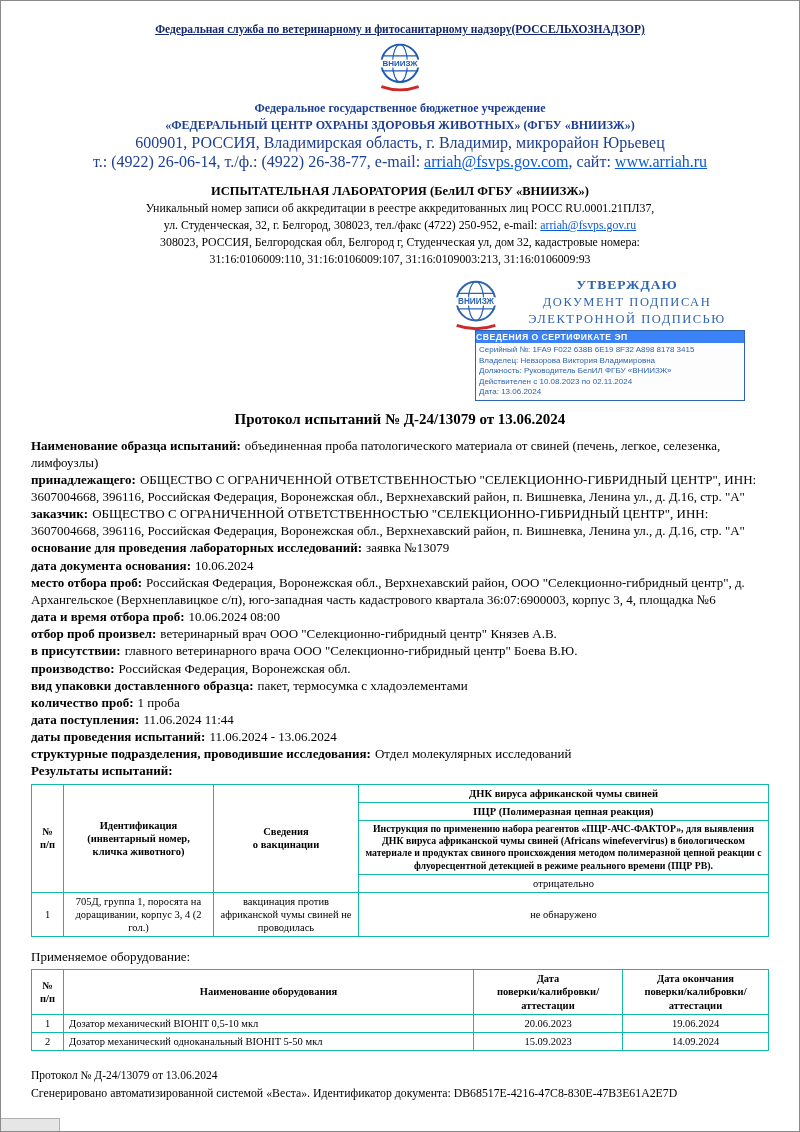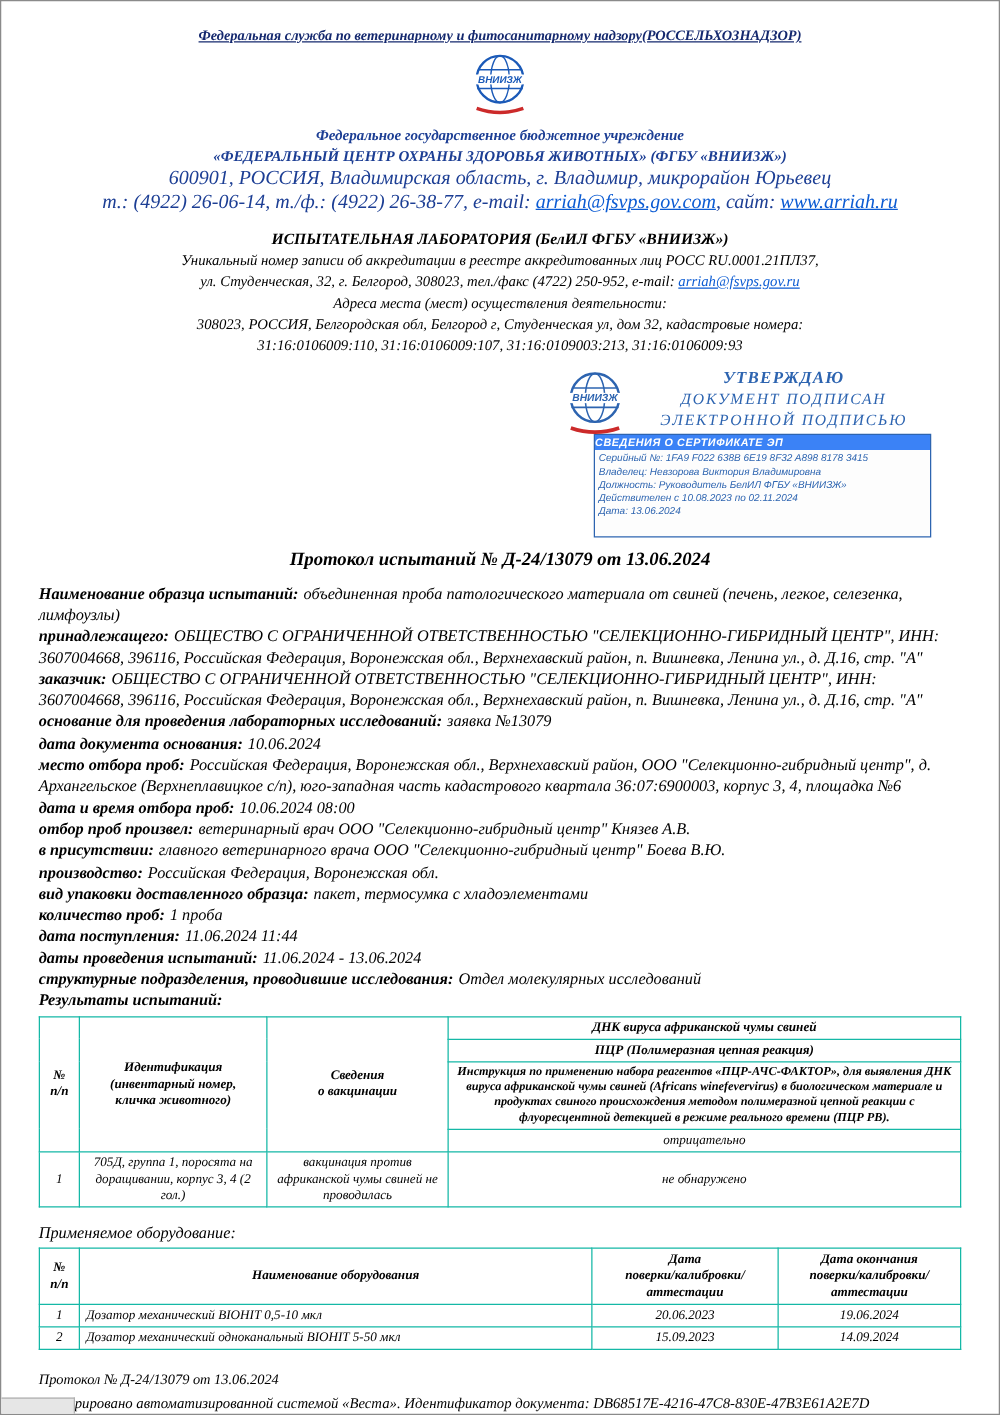--- a/index.html
+++ b/index.html
@@ -1,19 +1,19 @@
 <!DOCTYPE html>
 <html><head>
 <meta charset="utf-8">
 <style>
   html,body{margin:0;padding:0;background:#ededed;}
   .page{position:relative;width:800px;height:1132px;margin:0 auto;background:#fff;
         border:1px solid #8a8a8a;box-sizing:border-box;overflow:hidden;
         font-family:"Liberation Serif","DejaVu Serif",serif;color:#000;
-        padding:22px 30px 0 30px;font-style:italic;}
+        padding:22px 30px 0 30px;}
   
   .hdr{text-align:center;}
   .agency{font-size:11.5px;font-weight:bold;text-decoration:underline;color:#14286e;}
   .logo-wrap{margin:5px auto 3px auto;width:56px;height:56px;}
   .h-b{font-size:12px;font-weight:bold;color:#1c3e94;margin-top:2px;}
   .h-b.first{margin-top:5px;}
   .h-n{font-size:16px;color:#1c3e94;margin-top:1px;}
   .lnk{color:#0b5bd3;text-decoration:underline;cursor:pointer;}
   .lab-t{font-size:12.5px;font-weight:bold;color:#000;margin-top:13px;text-align:center;}
   .h-k{font-size:11.8px;color:#000;margin-top:2px;}
@@ -23,21 +23,21 @@
   .st-head{margin-left:62px;text-align:center;}
   .st-approve{font-size:13.5px;font-weight:bold;letter-spacing:1px;}
   .st-sign{font-size:12.5px;letter-spacing:1.5px;margin-top:2px;}
   .st-box{margin-left:28px;margin-top:3px;border:1px solid #2d64b0;background:#fdfdfd;}
   .st-bar{background:#3b82f6;color:#fff;font-size:8.6px;font-weight:bold;
           text-align:left;padding:1px 0;letter-spacing:.5px;
           font-family:"Liberation Sans","DejaVu Sans",sans-serif;}
   .st-line{font-size:8px;line-height:10.5px;padding:0 3px;color:#2d64b0;
            font-family:"Liberation Sans","DejaVu Sans",sans-serif;white-space:nowrap;overflow:hidden;}
   .st-line.pad-t{padding-top:2px;}
-  .st-line.pad-b{padding-bottom:14px;}
+  .st-line.pad-b{padding-bottom:2px;}
   
   .title{font-size:15px;font-weight:bold;text-align:center;margin-top:10px;}
   .body{margin-top:9px;}
   .field{margin:0;font-size:13px;line-height:1.32;}
   .fl{font-weight:bold;margin-right:4px;}
   
   table{border-collapse:collapse;width:100%;table-layout:fixed;margin-top:4px;}
   td{border:1px solid #14b8a6;padding:2px 3px;vertical-align:middle;text-align:center;
      font-size:10.5px;line-height:1.25;overflow:hidden;}
   .th{font-weight:bold;}
@@ -73,21 +73,20 @@
     </div>
 
     <div class="h-b first">Федеральное государственное бюджетное учреждение</div>
     <div class="h-b">«ФЕДЕРАЛЬНЫЙ ЦЕНТР ОХРАНЫ ЗДОРОВЬЯ ЖИВОТНЫХ» (ФГБУ «ВНИИЗЖ»)</div>
     <div class="h-n">600901, РОССИЯ, Владимирская область, г. Владимир, микрорайон Юрьевец</div>
     <div class="h-n"><span>т.: (4922) 26-06-14, т./ф.: (4922) 26-38-77, e-mail: </span><a class="lnk">arriah@fsvps.gov.com</a><span>, сайт: </span><a class="lnk">www.arriah.ru</a></div>
 
     <div class="lab-t">ИСПЫТАТЕЛЬНАЯ ЛАБОРАТОРИЯ (БелИЛ ФГБУ «ВНИИЗЖ»)</div>
     <div class="h-k">Уникальный номер записи об аккредитации в реестре аккредитованных лиц РОСС RU.0001.21ПЛ37,</div>
     <div class="h-k"><span>ул. Студенческая, 32, г. Белгород, 308023, тел./факс (4722) 250-952, e-mail: </span><a class="lnk">arriah@fsvps.gov.ru</a></div>
-    <div class="h-k">Адреса места (мест) осуществления деятельности:</div>
     <div class="h-k">308023, РОССИЯ, Белгородская обл, Белгород г, Студенческая ул, дом 32, кадастровые номера:</div>
     <div class="h-k">31:16:0106009:110, 31:16:0106009:107, 31:16:0109003:213, 31:16:0106009:93</div>
   </div>
 
   <div class="stamp">
     <div class="st-logo">
       <svg viewBox="0 0 120 120" width="58" height="58">
         <circle cx="60" cy="50" r="40" fill="none" stroke="#2d64b0" stroke-width="4"></circle>
         <ellipse cx="60" cy="50" rx="16" ry="40" fill="none" stroke="#2d64b0" stroke-width="2.5"></ellipse>
         <line x1="24" y1="34" x2="96" y2="34" stroke="#2d64b0" stroke-width="2.5"></line>

